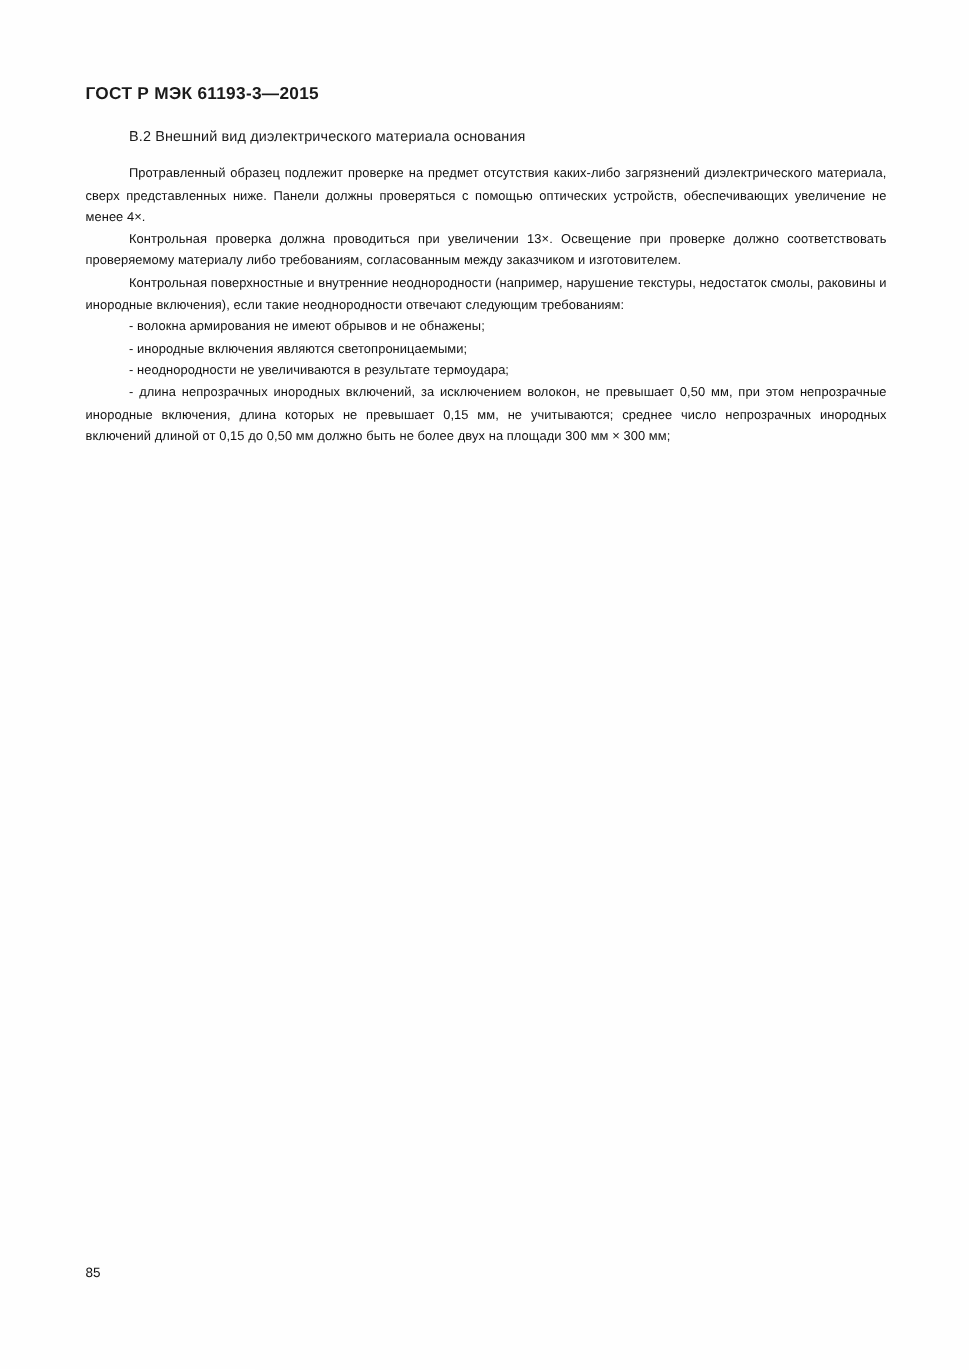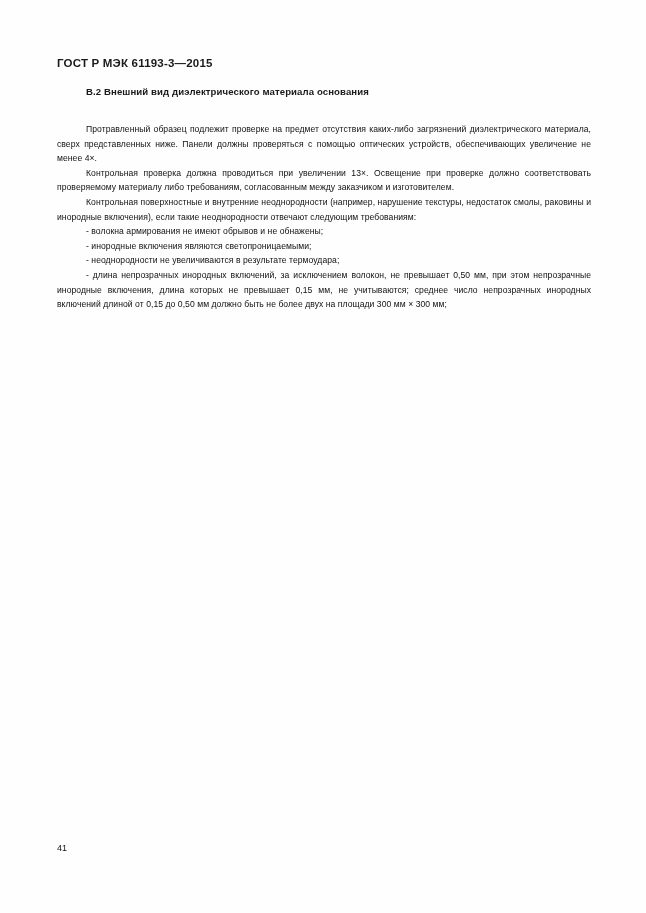--- a/index.html
+++ b/index.html
@@ -25,28 +25,28 @@
     font-size: 11.5px;
     font-weight: bold;
     letter-spacing: 0.2px;
     white-space: nowrap;
   }
   .section-title {
     position: absolute;
     left: 86px;
     top: 86px;
     font-size: 9.6px;
-    font-weight: bold;
+    font-weight: normal;
     letter-spacing: 0.1px;
     white-space: nowrap;
   }
   .body-text {
     position: absolute;
     left: 57px;
-    top: 122px;
+    top: 108px;
     width: 534px;
     font-size: 8.6px;
     line-height: 14.6px;
     text-align: justify;
     text-justify: inter-word;
     letter-spacing: 0.05px;
     color: #111;
   }
   .body-text p {
     margin: 0;
@@ -80,15 +80,15 @@
   <div class="body-text">
     <p class="ind">Протравленный образец подлежит проверке на предмет отсутствия каких-либо загрязнений диэлектрического материала, сверх представленных ниже. Панели должны проверяться с помощью оптических устройств, обеспечивающих увеличение не менее 4×.</p>
     <p class="ind">Контрольная проверка должна проводиться при увеличении 13×. Освещение при проверке должно соответствовать проверяемому материалу либо требованиям, согласованным между заказчиком и изготовителем.</p>
     <p class="ind">Контрольная поверхностные и внутренние неоднородности (например, нарушение текстуры, недостаток смолы, раковины и инородные включения), если такие неоднородности отвечают следующим требованиям:</p>
     <p class="dash">- волокна армирования не имеют обрывов и не обнажены;</p>
     <p class="dash">- инородные включения являются светопроницаемыми;</p>
     <p class="dash">- неоднородности не увеличиваются в результате термоудара;</p>
     <p class="hang">- длина непрозрачных инородных включений, за исключением волокон, не превышает 0,50 мм, при этом непрозрачные инородные включения, длина которых не превышает 0,15 мм, не учитываются; среднее число непрозрачных инородных включений длиной от 0,15 до 0,50 мм должно быть не более двух на площади 300 мм × 300 мм;</p>
   </div>
 
-  <div class="pageno">41</div>
+  <div class="pageno">85</div>
 
 </div>
 
 </body></html>

